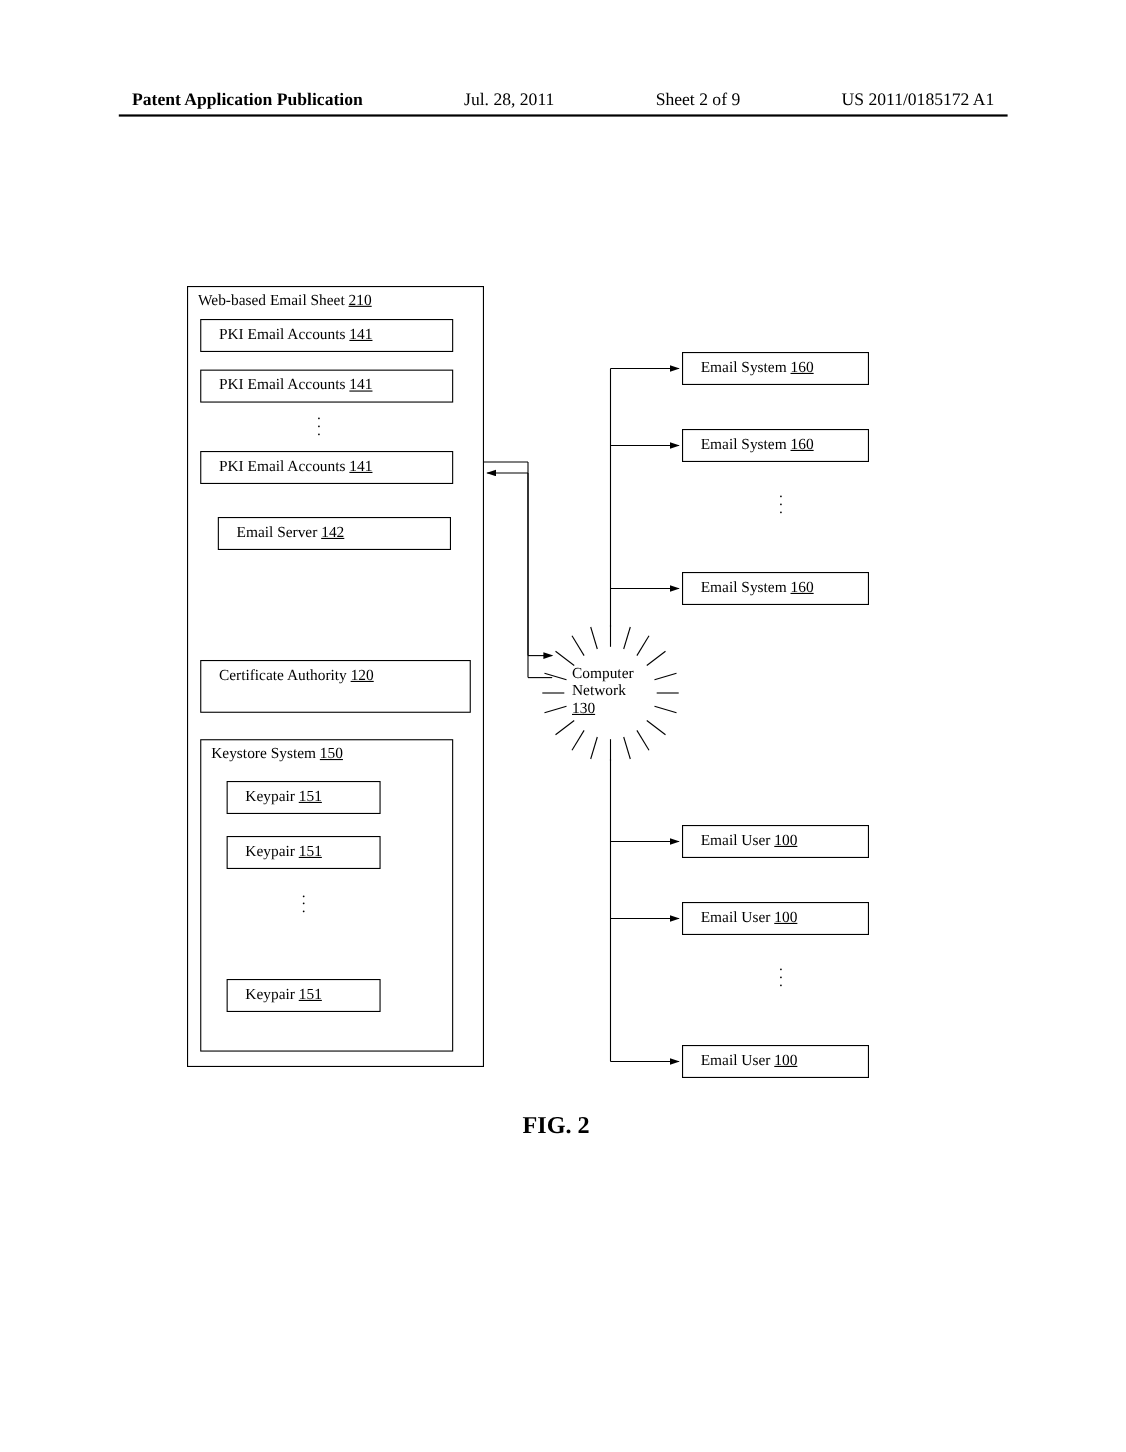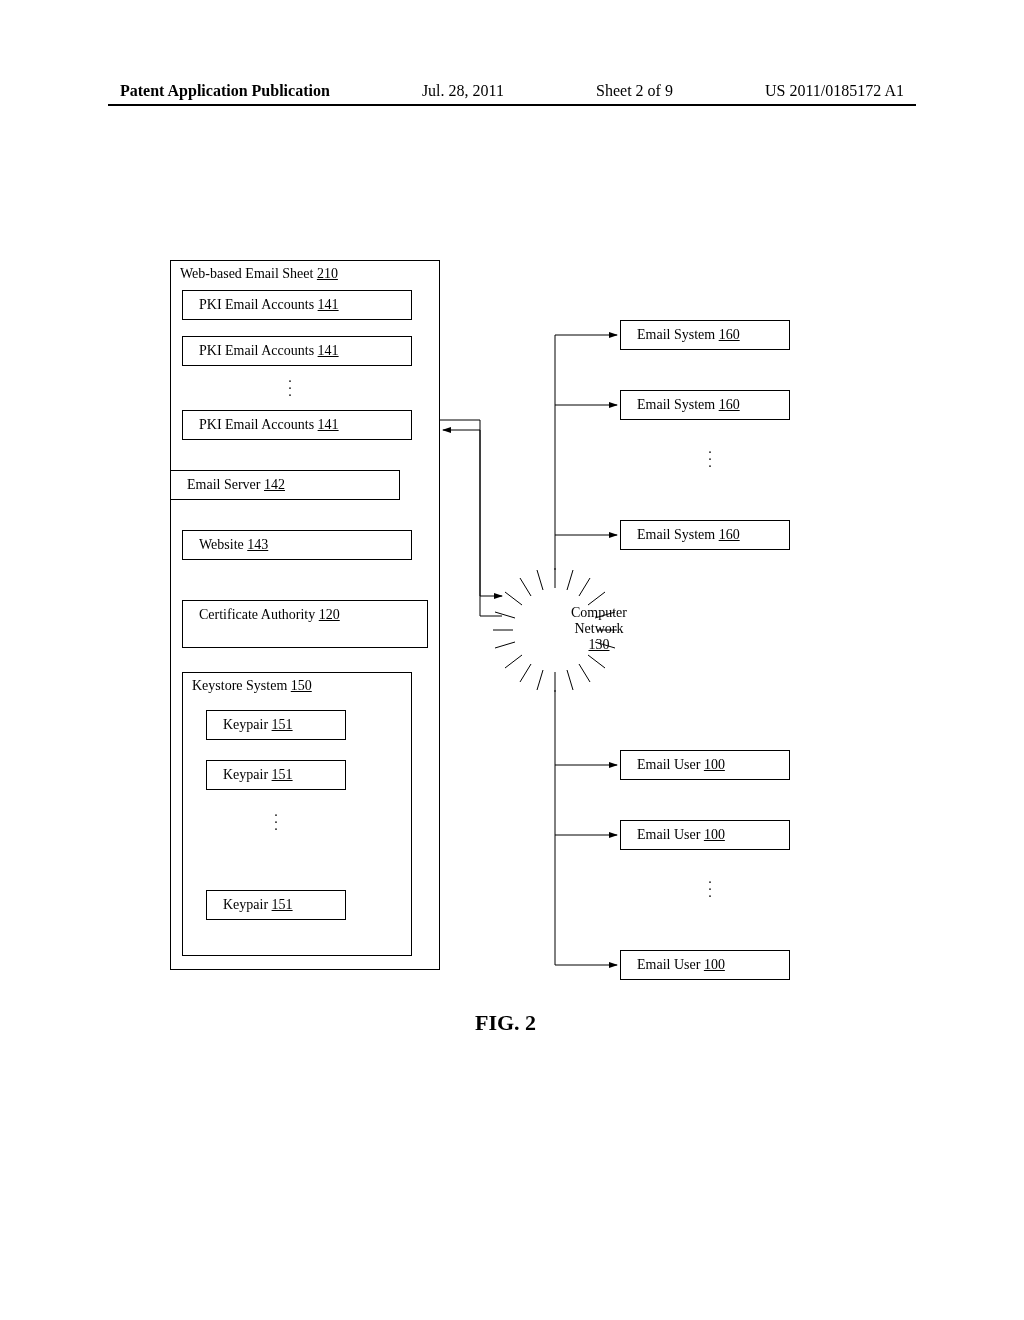--- a/index.html
+++ b/index.html
@@ -81,23 +81,21 @@
     inset: 0;
     width: 700px;
     height: 760px;
     overflow: visible;
   }
   .sunburst {
     position: absolute;
   }
   .sun-label {
     position: absolute;
-    text-align: center;
-    font-size: 14px;
-    margin-left: 44px;
+    font-size: 14px;
   }
 </style>
 </head>
 <body>
 
 <div class="page">
   <div class="header">
     <span class="pub">Patent Application Publication</span>
     <span>Jul. 28, 2011</span>
     <span>Sheet 2 of 9</span>
@@ -116,27 +114,24 @@
       <span>PKI Email Accounts </span><span class="underline">141</span>
     </div>
     <div class="inner" style="left:12px; top:76px; width:230px;">
       <span>PKI Email Accounts </span><span class="underline">141</span>
     </div>
     <div class="vdots" style="left:110px; top:114px;">.<br>.<br>.</div>
     <div class="inner" style="left:12px; top:150px; width:230px;">
       <span>PKI Email Accounts </span><span class="underline">141</span>
     </div>
 
-    <div class="inner" style="left:0; top:210px; width:230px;">
+    <div class="inner" style="left:28px; top:210px; width:212px;">
       <span>Email Server </span><span class="underline">142</span>
     </div>
 
-    <div class="inner" style="left:12px; top:270px; width:230px;">
-      <span>Website </span><span class="underline">143</span>
-    </div>
 
     <div class="inner" style="left:12px; top:340px; width:246px; height:48px;">
       <span>Certificate Authority </span><span class="underline">120</span>
     </div>
 
     <div class="outer" style="left:12px; top:412px; width:230px; height:284px;"></div>
     <div style="position:absolute; left:22px; top:418px; font-size:14px;">
       <span>Keystore System </span><span class="underline">150</span>
     </div>
     <div class="inner" style="left:36px; top:450px; width:140px;">

